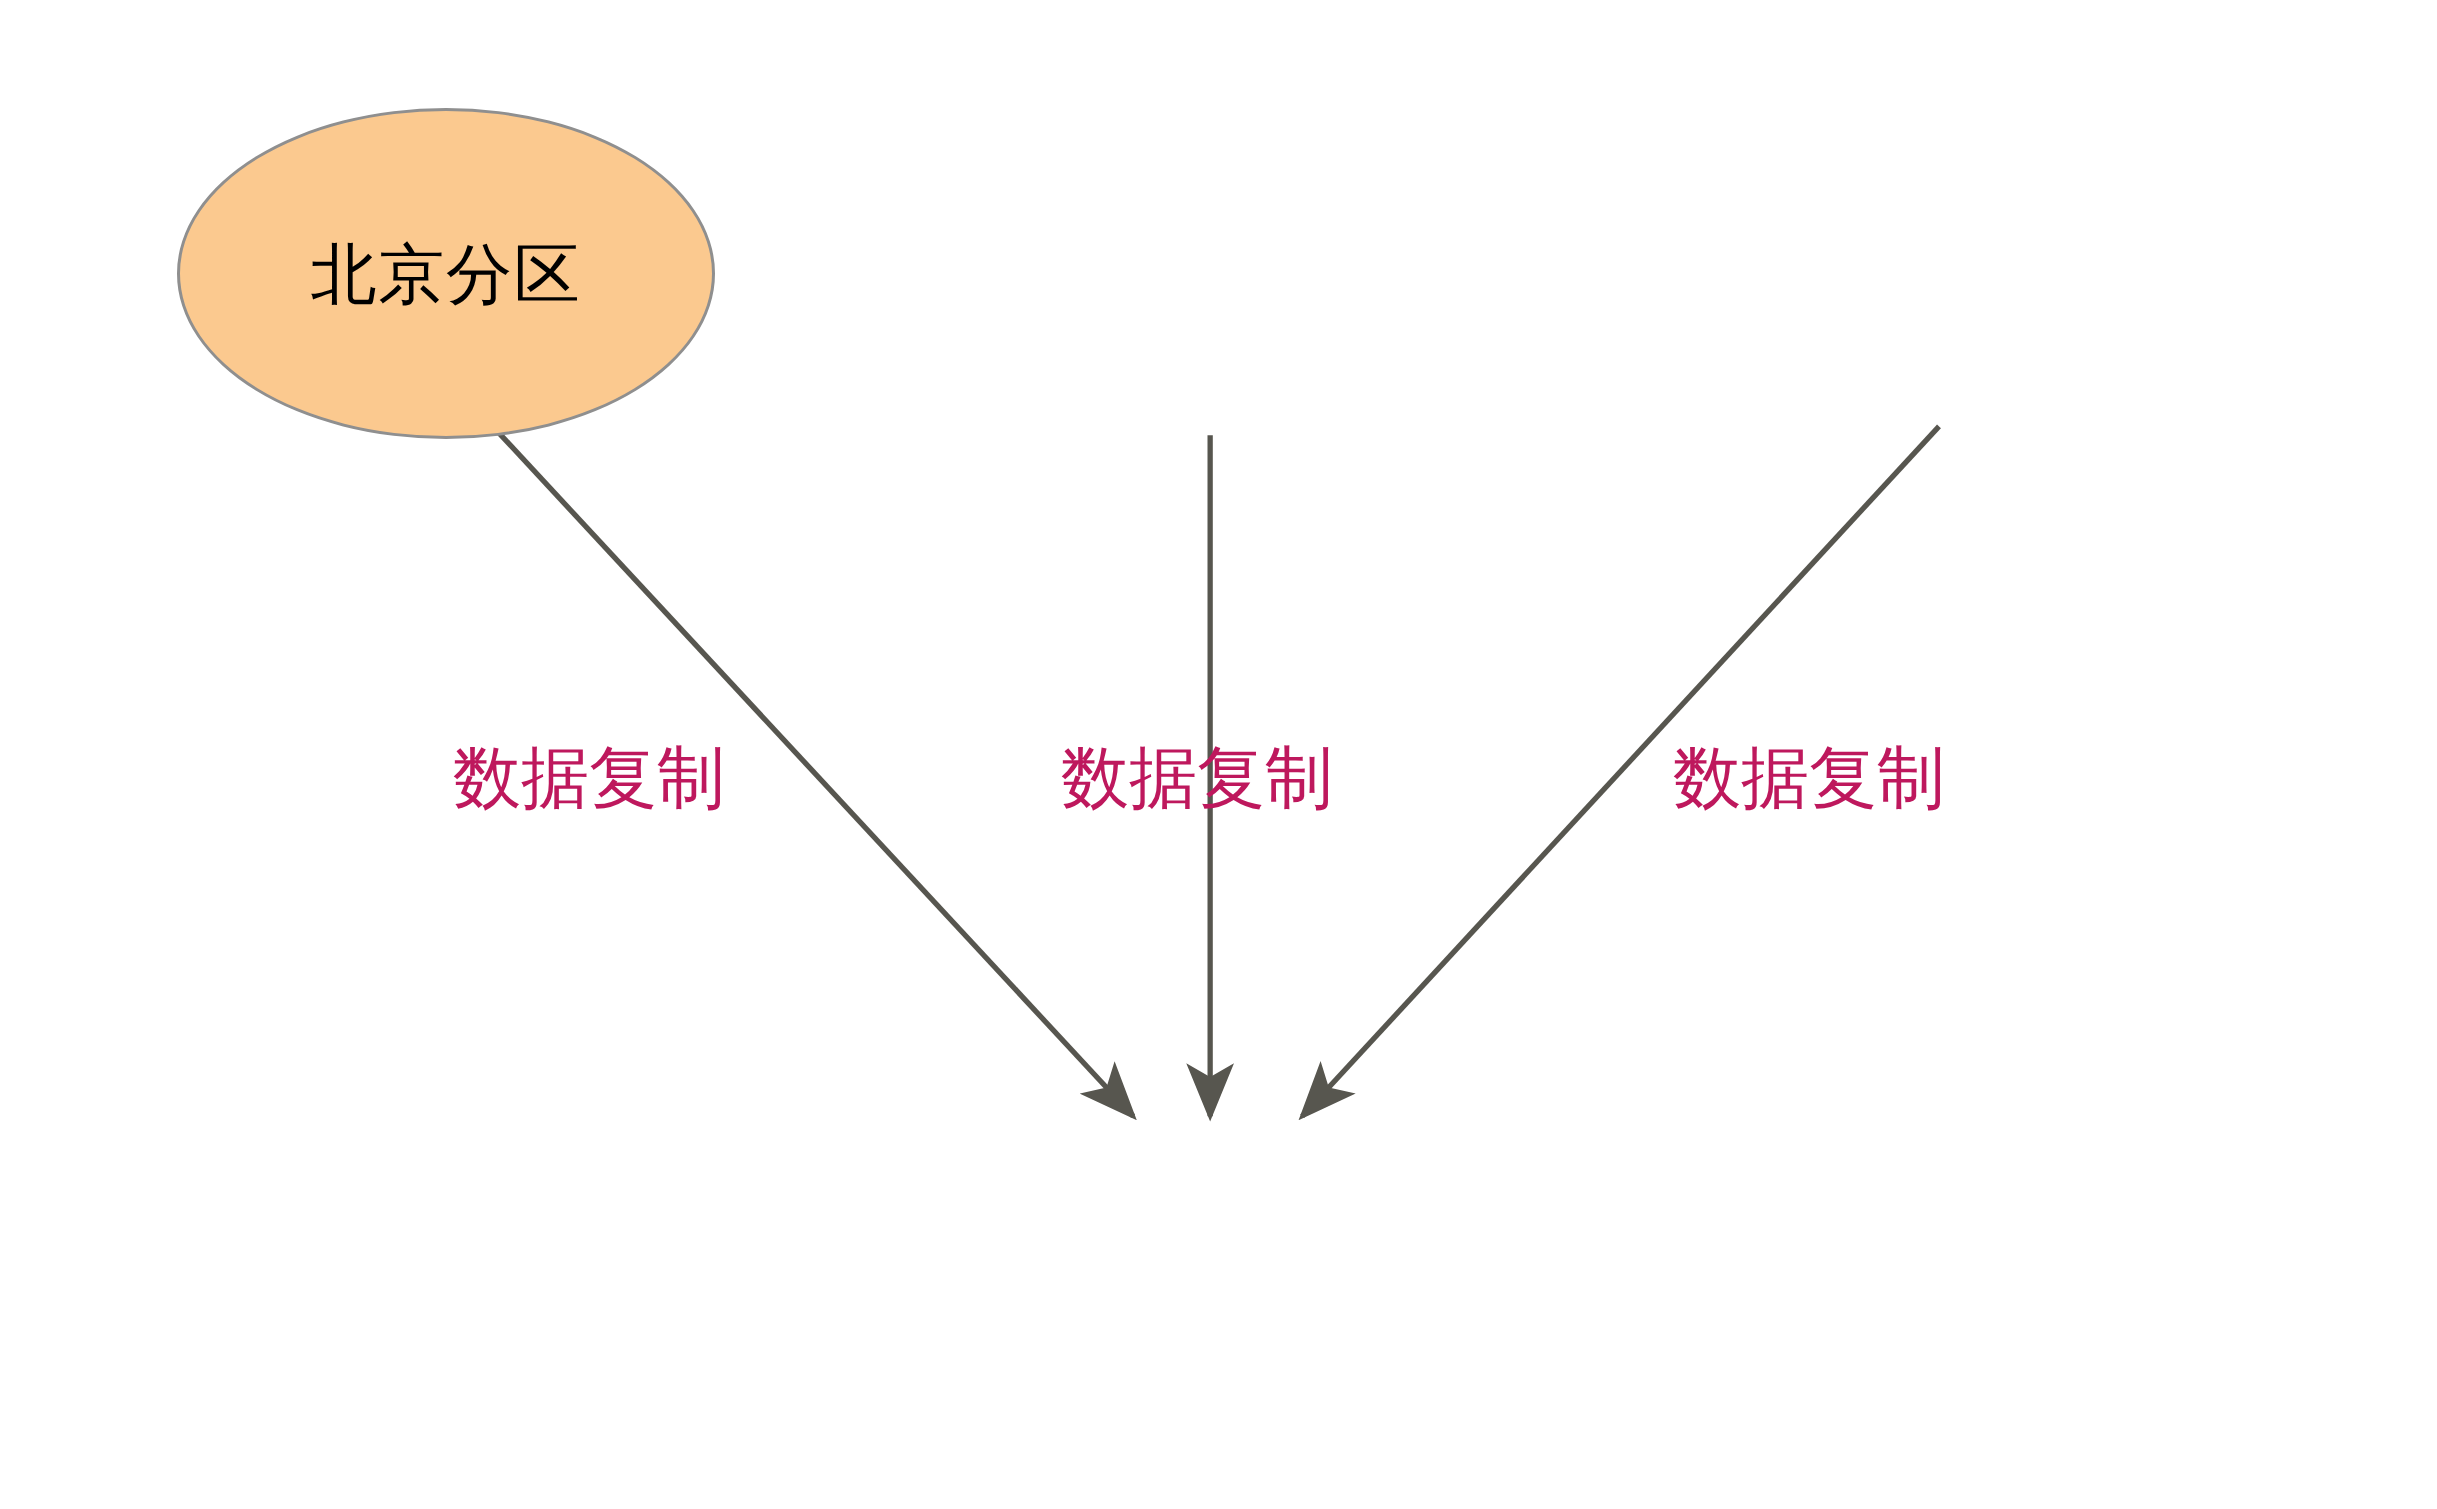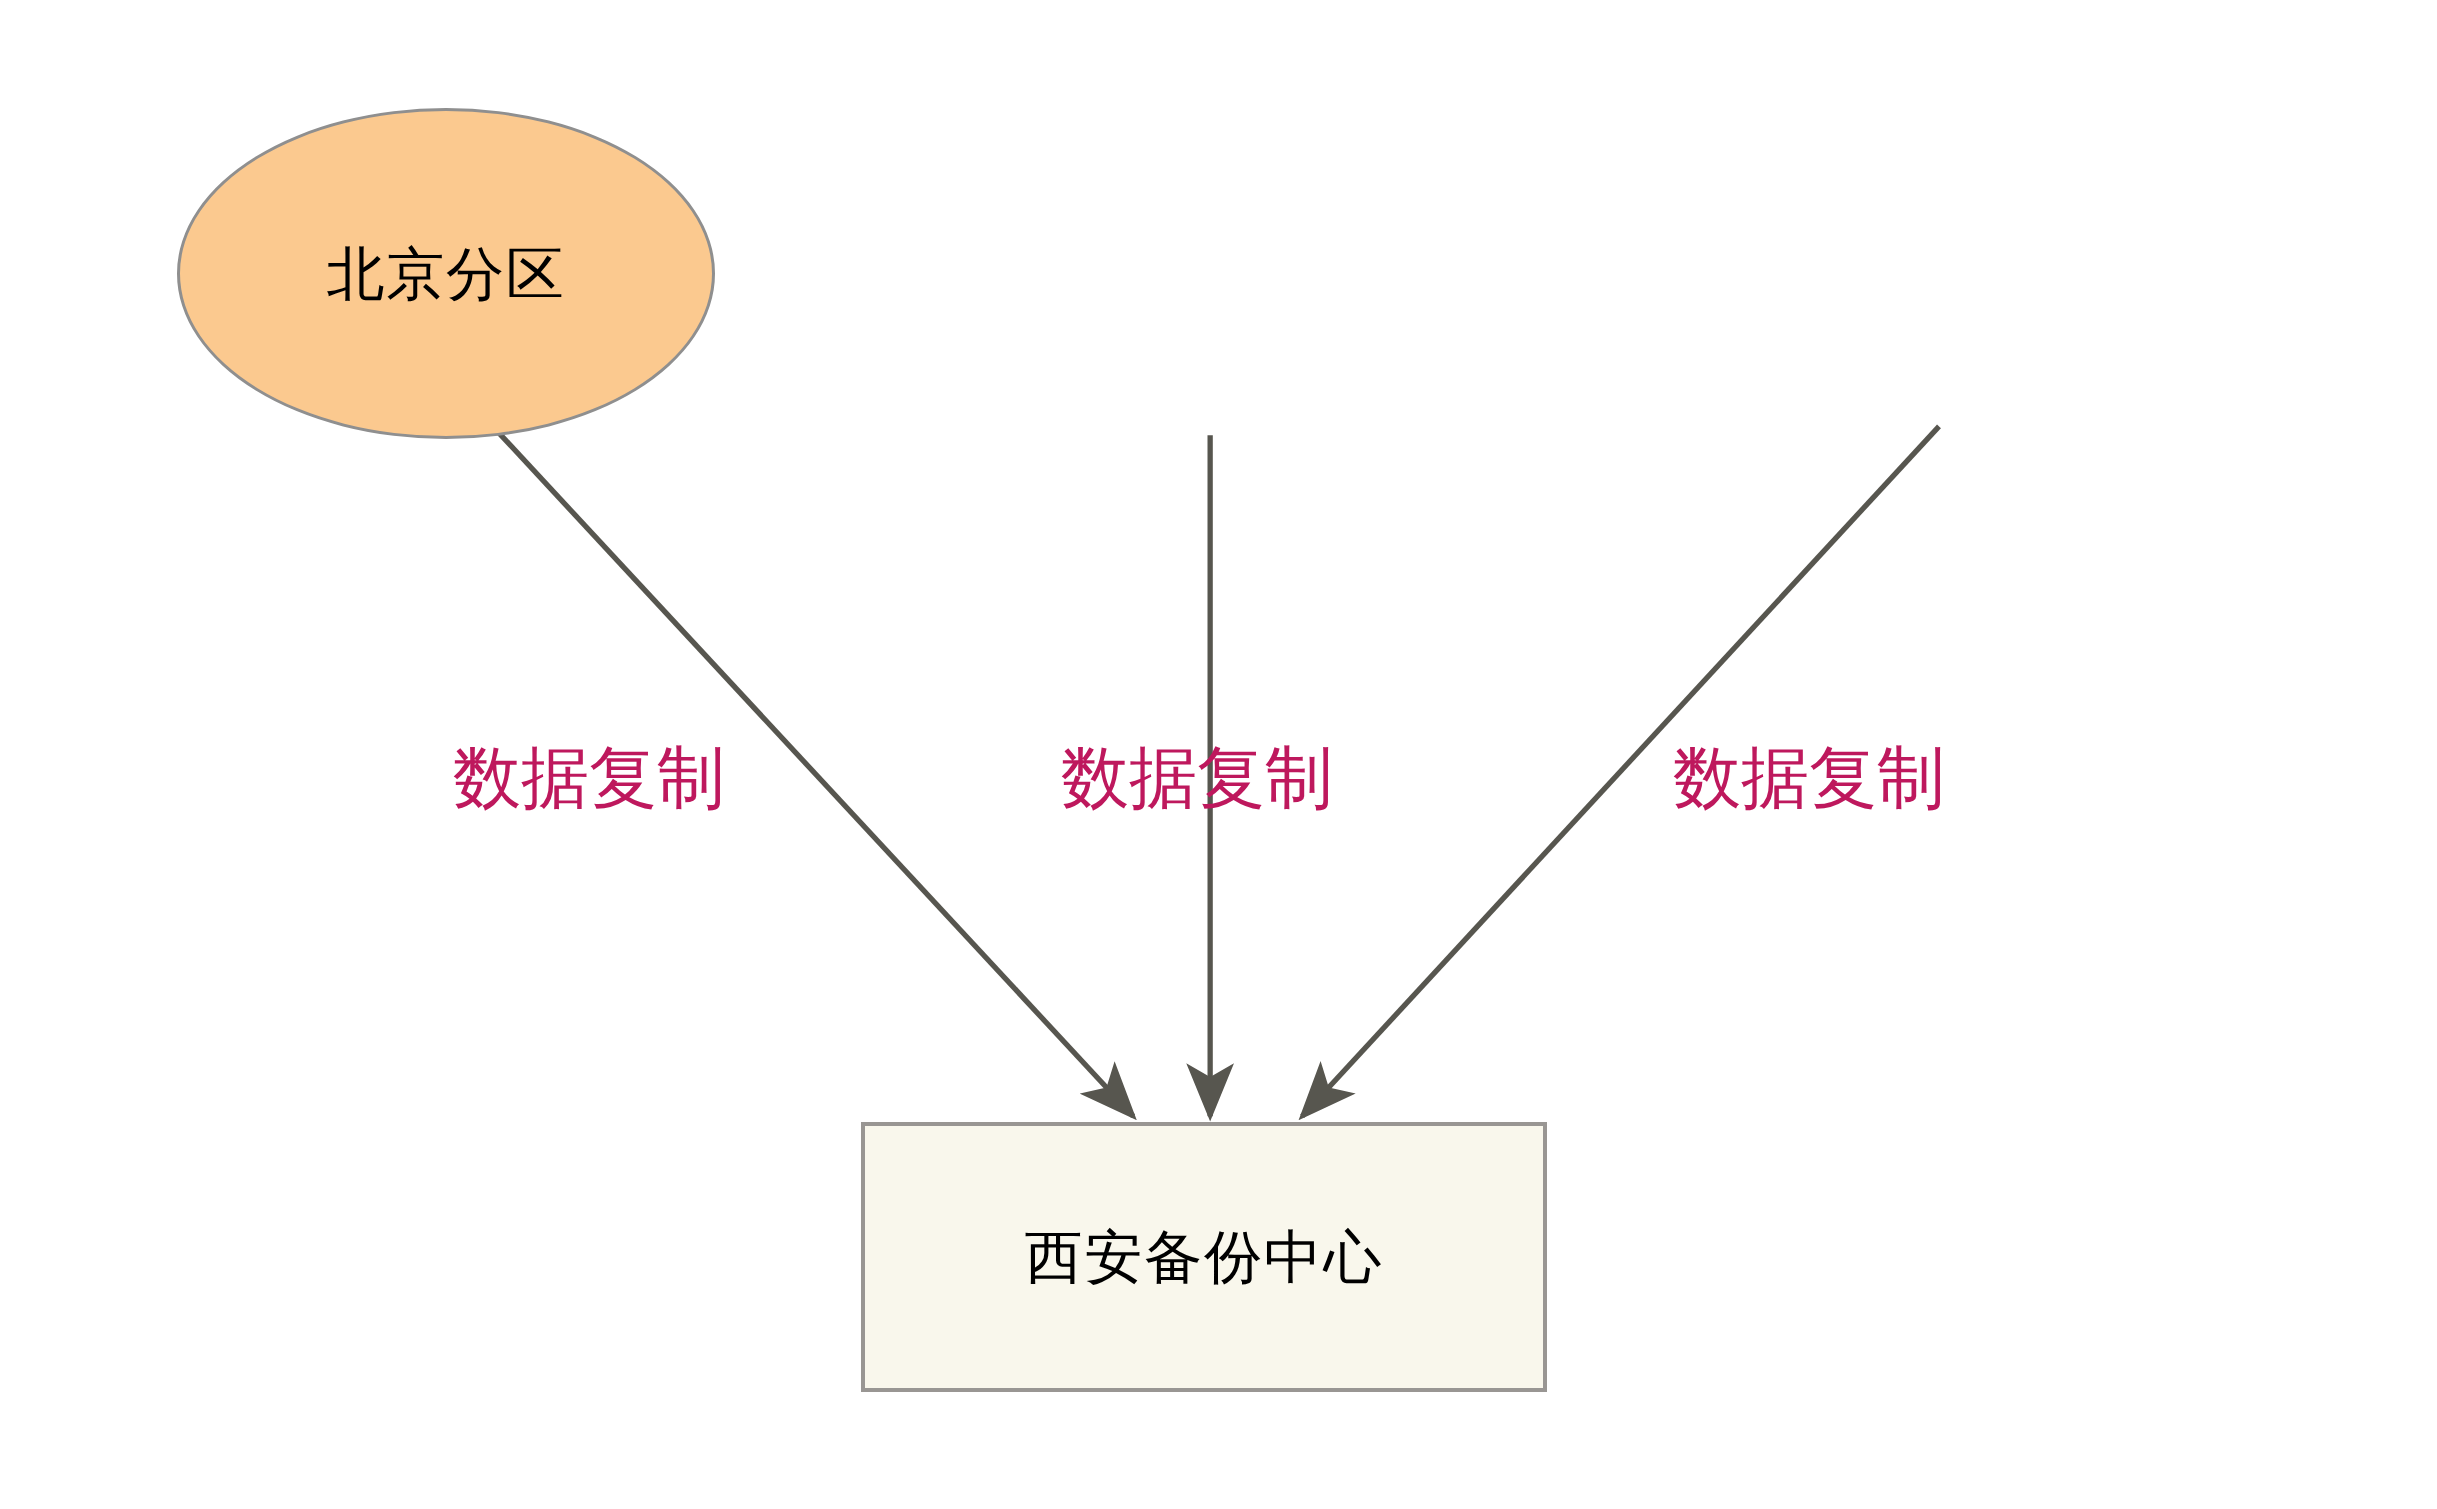--- a/index.html
+++ b/index.html
@@ -13,21 +13,21 @@
   .node{
     position:absolute;display:flex;align-items:center;justify-content:center;
     box-sizing:border-box;text-align:center;pointer-events:auto;
   }
   .ellipse{
     background:#fbc98f;
     border:3.5px solid #8f8f8f;
     border-radius:50%;
   }
   .ellipse .label{
-    color:#000000;font-size:58px;font-weight:400;letter-spacing:1.8px;line-height:1;
+    color:#000000;font-size:66px;font-weight:400;letter-spacing:1.8px;line-height:1;
   }
   .rectbox{
     background:#f9f7ec;
     border:4.4px solid #999693;
     border-radius:0;
   }
   .rectbox .label{
     color:#000000;font-size:58px;font-weight:400;letter-spacing:1.8px;line-height:1;
   }
   .edge-label{
@@ -53,23 +53,20 @@
 
     <line x1="2192" y1="482" x2="1472" y2="1262" stroke="#57564f" stroke-width="6" marker-end="url(#arrowhead)"></line>
   </svg>
 
   <div class="node ellipse" style="left:177px;top:108px;width:538px;height:331px;">
     <span class="label">北京分区</span>
   </div>
 
 
 
-  <div class="node rectbox" style="left:861px;top:1122px;width:686px;height:270px;">
-    <span class="label">西安备份中心</span>
-  </div>
 
   <div class="edge-label" style="left:453px;top:743px;">数据复制</div>
 
   <div class="edge-label" style="left:1061px;top:743px;">数据复制</div>
 
   <div class="edge-label" style="left:1673px;top:743px;">数据复制</div>
 
 </div>
 
 

